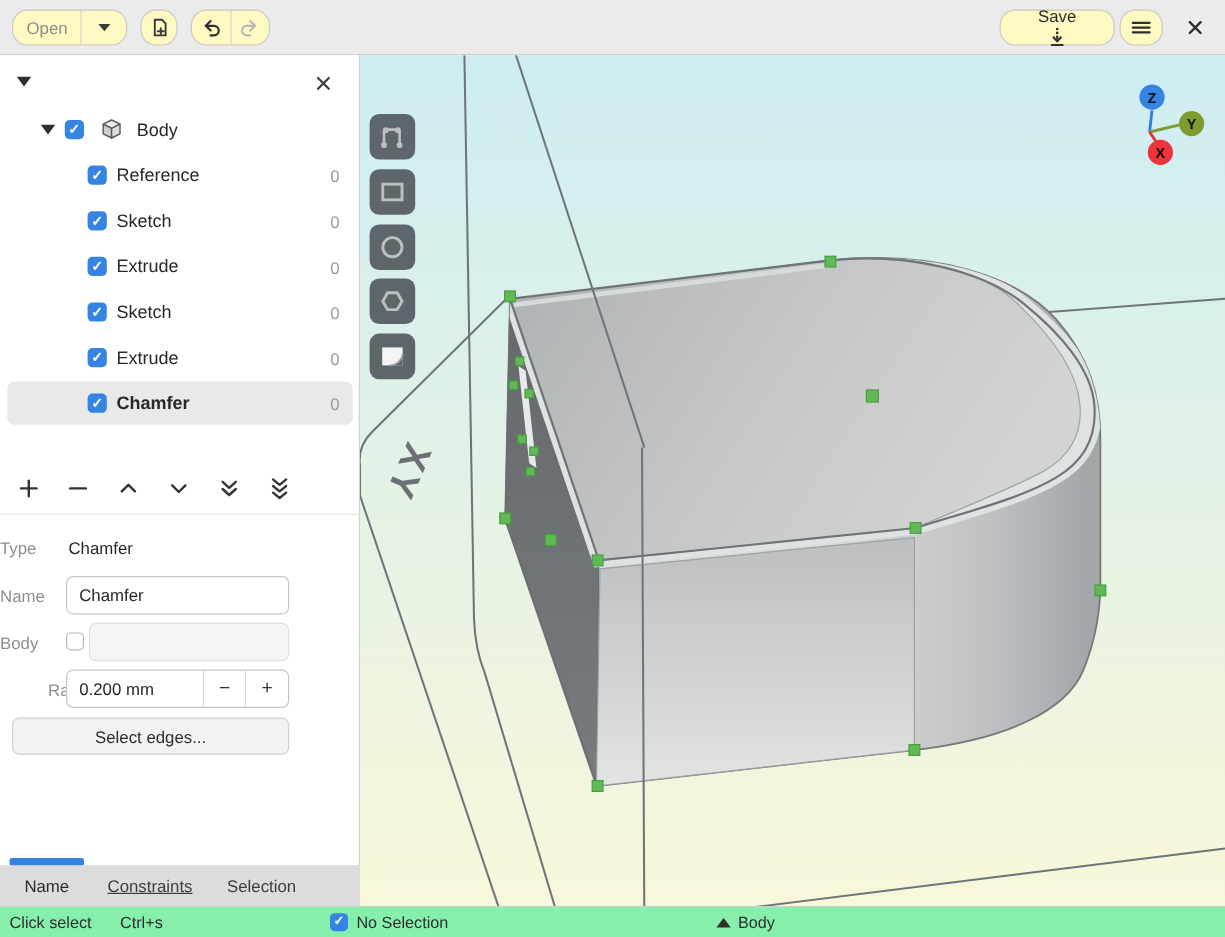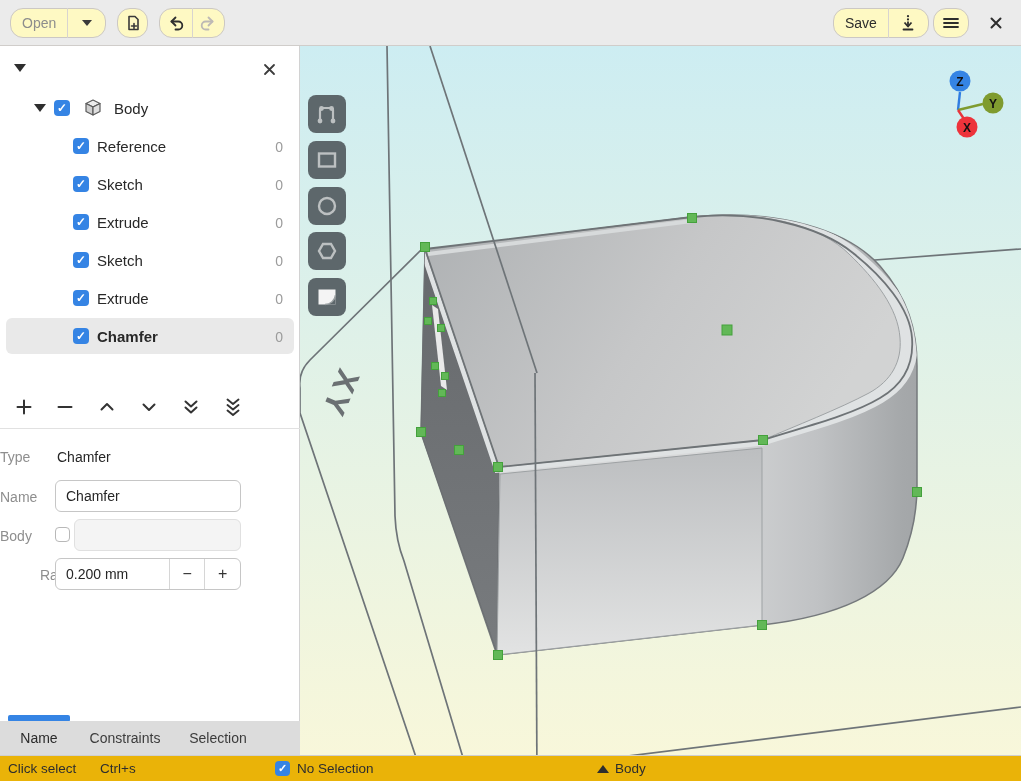--- a/index.html
+++ b/index.html
@@ -20,21 +20,21 @@
 .treelabel { position:absolute; font-size:15px; color:#282828; }
 .count { position:absolute; font-size:14px; color:#9b9b9b; width:30px; text-align:right; }
 #sel-row { position:absolute; left:6px; top:272px; width:288px; height:36px; background:#e9e9e9; border-radius:6px; }
 .formlabel { position:absolute; font-size:14px; color:#8e8e8e; width:50px; text-align:left; }
 .input { position:absolute; background:#fff; border:1px solid #c6c6c6; border-radius:6px; font-size:14px; color:#262626; display:flex; align-items:center; padding-left:10px; }
 #tabbar { position:absolute; left:0; top:675px; width:300px; height:34px; background:#dcdcdc; }
 .tab { position:absolute; top:0; height:34px; display:flex; align-items:center; justify-content:center; font-size:14px; color:#3c3c3c; }
 #tab-indicator { position:absolute; left:8px; top:669px; width:62px; height:7px; background:#3584e4; border-radius:2px; }
 
 
-#statusbar { position:absolute; left:0; top:755px; width:1021px; height:26px; background:#eab308; border-top:1px solid #cfcfcf; font-size:13.5px; color:#2e2e2e; }
+#statusbar { position:absolute; left:0; top:755px; width:1021px; height:26px; background:#86efac; border-top:1px solid #cfcfcf; font-size:13.5px; color:#2e2e2e; }
 
 
 #viewport { position:absolute; left:300px; top:46px; width:721px; height:709px; }
 .vtool { position:absolute; left:8px; width:38px; height:38px; background:#5d676b; border-radius:8px; display:flex; align-items:center; justify-content:center; }
 </style>
 </head>
 <body>
 <div id="app">
 
 <div id="header">
@@ -59,21 +59,21 @@
       </svg>
     </span>
     <div class="hdivider"></div>
     <span style="width:32px; display:flex; align-items:center; justify-content:center;">
       <svg width="20" height="20" viewBox="0 0 20 20">
         <path d="M10.5 4.5 L14.5 8.5 L10.5 12.5" fill="none" stroke="#bdb9b5" stroke-width="1.8" stroke-linecap="round" stroke-linejoin="round"></path>
         <path d="M14.5 8.5 H7.7 a4 4 0 0 0 0 8 H10.5" fill="none" stroke="#bdb9b5" stroke-width="1.8" stroke-linecap="round"></path>
       </svg>
     </span>
   </div>
-  <div class="hbtn" style="left:833px; width:96px; padding:0;">
+  <div class="hbtn" style="left:833px; width:96px; padding:0;flex-direction:column;">
     <span style="width:55px; text-align:center; font-size:14px; color:#2d2d2d;">Save</span>
     <div class="hdivider"></div>
     <span style="width:40px; display:flex; align-items:center; justify-content:center;">
       <svg width="20" height="20" viewBox="0 0 20 20">
         <circle cx="10" cy="3.2" r="1.1" fill="#2d2d2d"></circle>
         <circle cx="10" cy="6.4" r="1.1" fill="#2d2d2d"></circle>
         <path d="M10 8.5 V12" stroke="#2d2d2d" stroke-width="1.8"></path>
         <path d="M6.5 9.5 L10 13.5 L13.5 9.5" fill="none" stroke="#2d2d2d" stroke-width="1.8" stroke-linejoin="round"></path>
         <path d="M5.5 16.5 H14.5" stroke="#2d2d2d" stroke-width="1.8" stroke-linecap="round"></path>
       </svg>
@@ -181,25 +181,26 @@
 
   <span class="formlabel" style="left:0px; top:521px;margin-left:40px;">Radius</span>
   <div class="input" style="left:55px; top:512px; width:186px; height:32px; padding-left:0;">
     <span style="padding-left:10px; width:114px;">0.200 mm</span>
     <div style="width:1px; height:30px; background:#d6d6d6;"></div>
     <span style="width:35px; text-align:center; font-size:16px; color:#333;">−</span>
     <div style="width:1px; height:30px; background:#d6d6d6;"></div>
     <span style="width:35px; text-align:center; font-size:16px; color:#333;">+</span>
   </div>
 
+  <div style="position:absolute; left:10px; top:552px; width:231px; height:31px; background:#f3f2f1; border:1px solid #d2cfcc; border-radius:6px; display:flex; align-items:center; justify-content:center; font-size:14px; color:#2c2c2c;">Select edges...</div>
 
   <div id="tab-indicator"></div>
   <div id="tabbar">
     <span class="tab" style="left:8px; width:62px; color:#2b2b2b;">Name</span>
-    <span class="tab" style="left:85px; width:80px;">Constraints</span>
+    <span class="tab" style="left:85px; width:80px;text-decoration:underline;">Constraints</span>
     <span class="tab" style="left:180px; width:76px;">Selection</span>
   </div>
 </div>
 
 <div id="viewport">
   <svg width="721" height="709" viewBox="0 0 721 709">
     <defs>
       <linearGradient id="bgGrad" x1="0" y1="0" x2="0" y2="1">
         <stop offset="0" stop-color="#cdedf2"></stop>
         <stop offset="0.5" stop-color="#e3f2e6"></stop>

